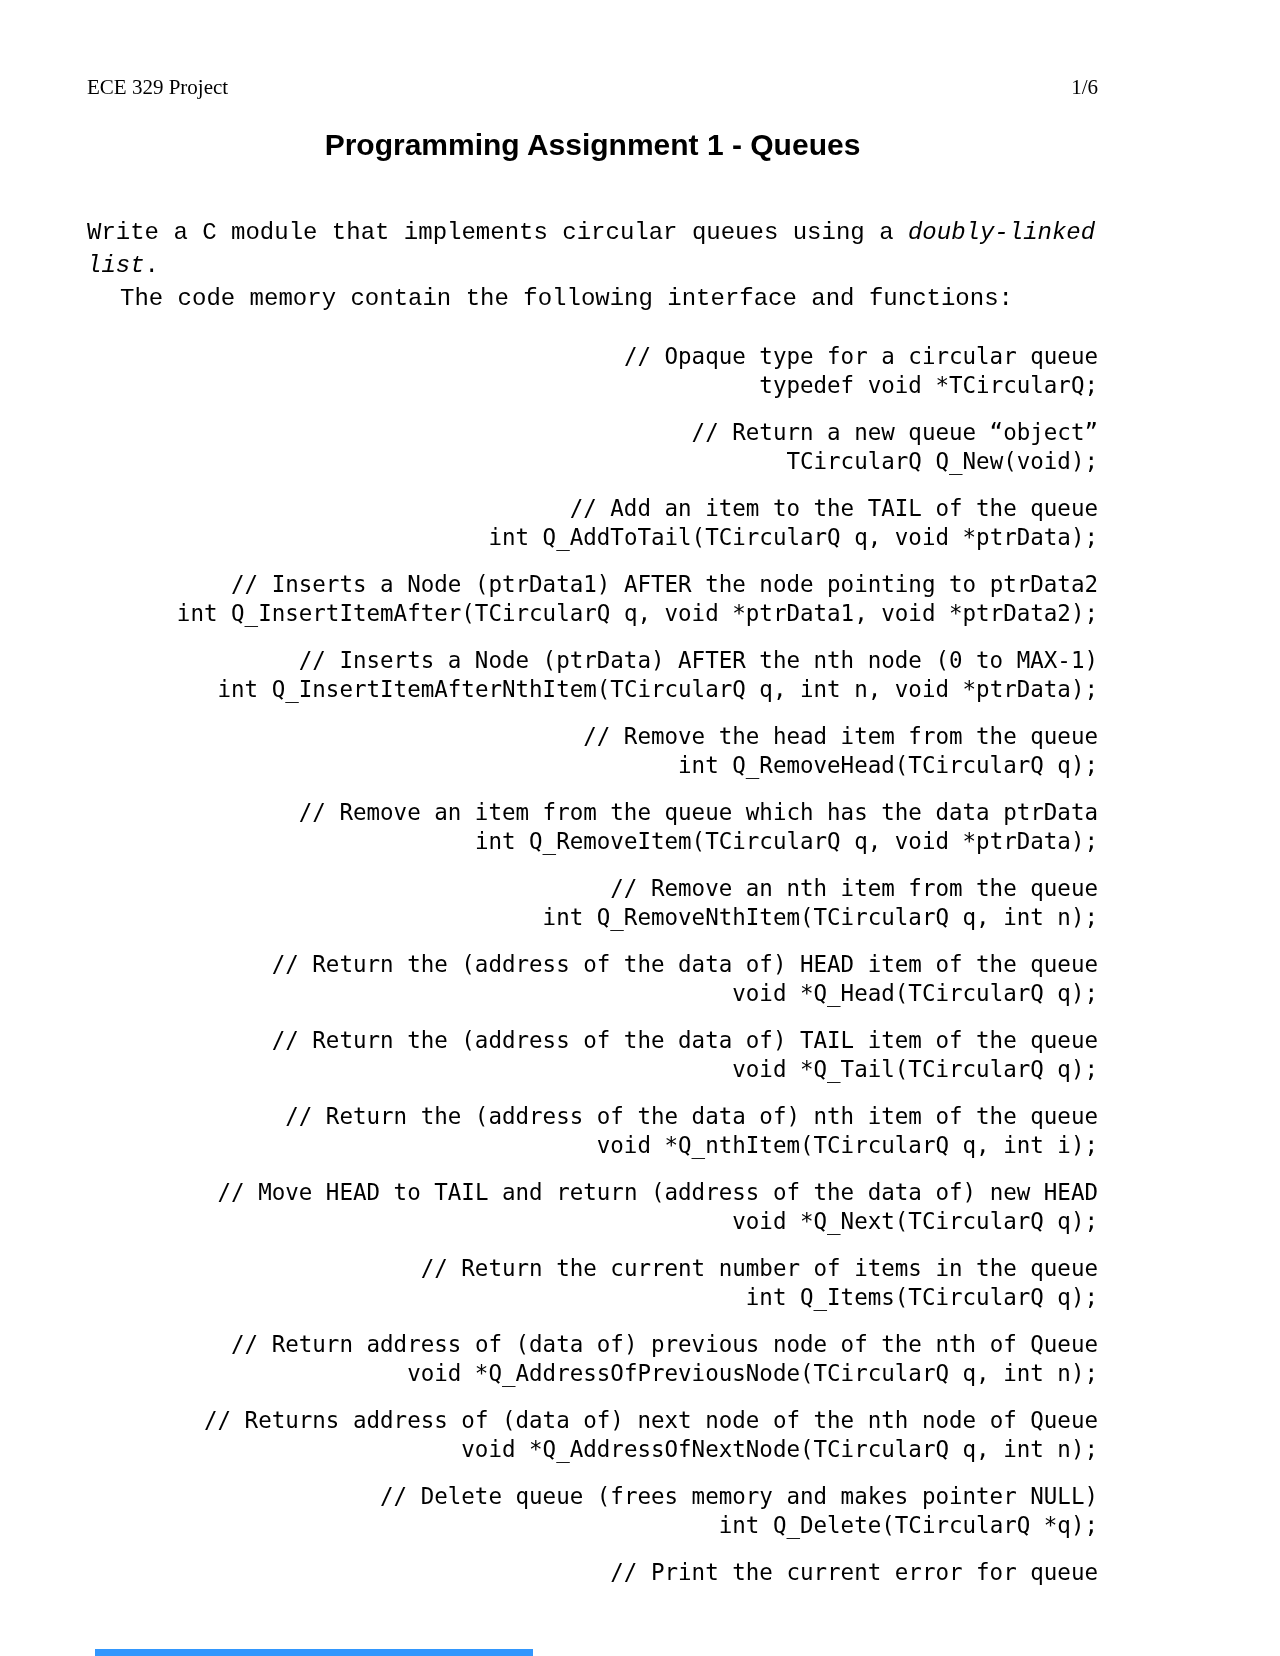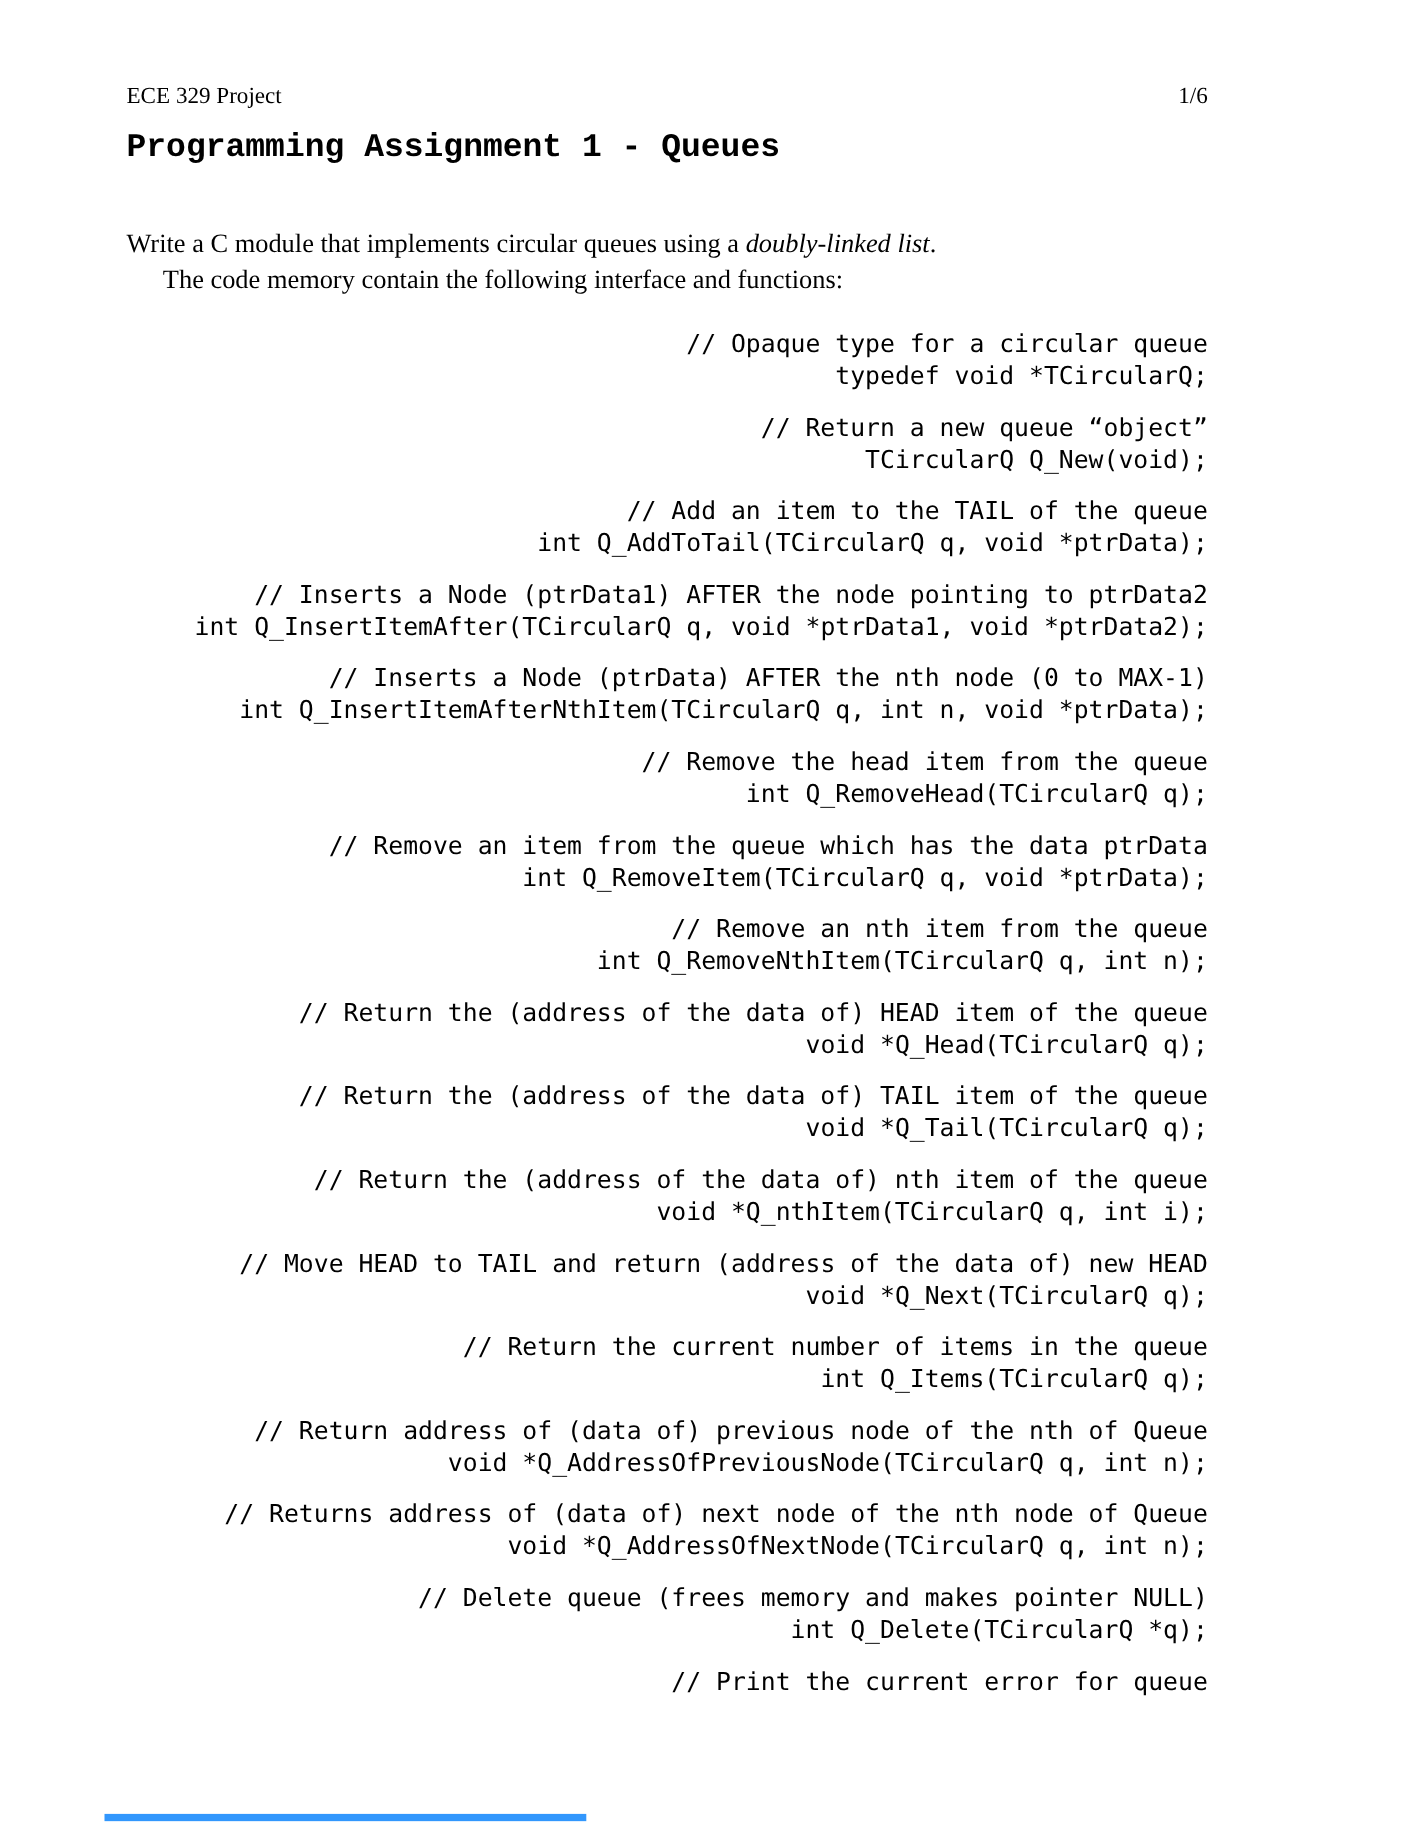--- a/index.html
+++ b/index.html
@@ -4,43 +4,43 @@
 <style>
   html, body { margin: 0; padding: 0; background: #ffffff; }
   #page {
     position: relative;
     width: 1280px;
     height: 1656px;
     background: #ffffff;
     color: #000000;
     overflow: hidden;
     box-sizing: border-box;
-    padding: 76px 182px 0 115px;
+    padding: 76px 182px 0 87px;
   }
   .header-row {
     display: flex;
     justify-content: space-between;
     align-items: baseline;
     font-family: "Liberation Serif", serif;
     font-size: 21px;
     line-height: 22px;
     color: #000000;
   }
   .doc-title {
-    margin-top: 21px;
-    text-align: left;
-    font-family: Liberation Mono, monospace;
+    margin-top: 31px;
+    text-align: center;
+    font-family: Liberation Sans, sans-serif;
     font-weight: bold;
     font-size: 30px;
     line-height: 32px;
     color: #000000;
   }
   .intro {
     margin-top: 55px;
-    font-family: Liberation Serif, serif;
+    font-family: Liberation Mono, monospace;
     font-size: 24px;
     line-height: 33px;
     color: #000000;
   }
   .intro .line2 { margin-left: 33px; }
   .intro .ital { font-style: italic; }
   .code-section {
     margin-top: 27px;
     font-family: "DejaVu Sans Mono", monospace;
     font-size: 22.5px;

